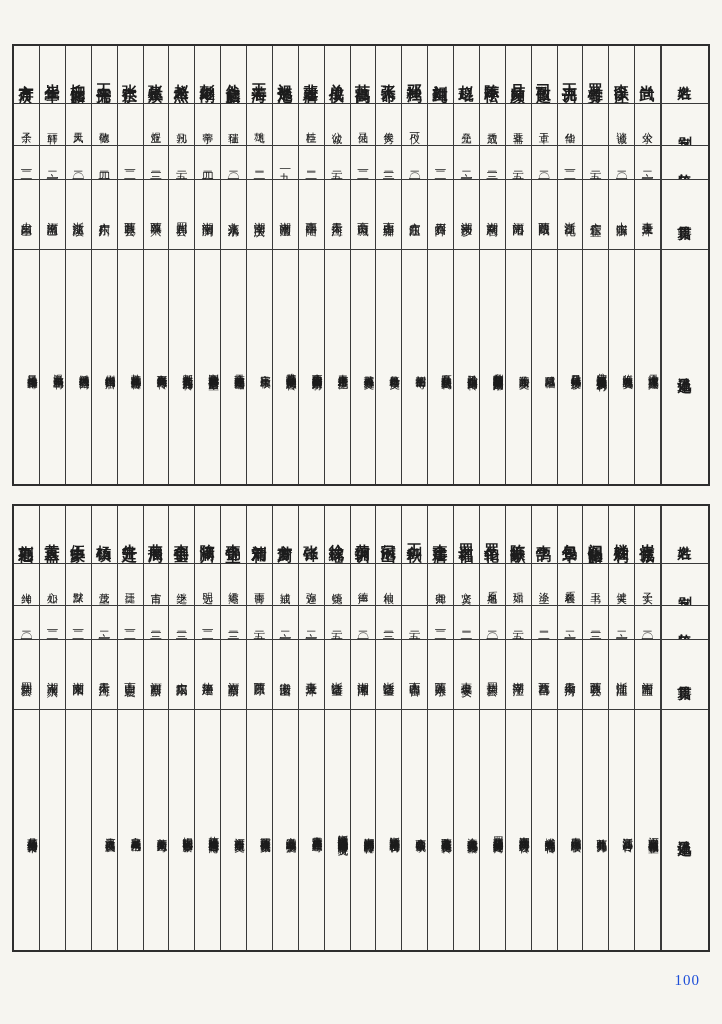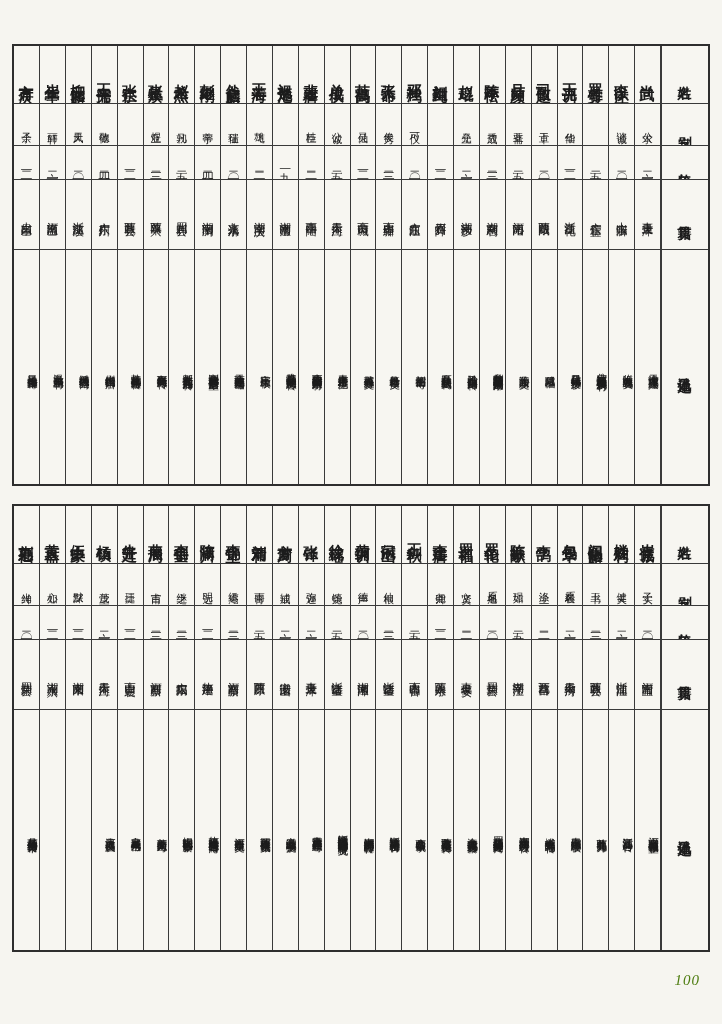--- a/index.html
+++ b/index.html
@@ -69,23 +69,22 @@
     align-items:center;
   }
   .head-col .c-name,.head-col .c-zi,.head-col .c-age,.head-col .c-origin{justify-content:space-around;padding:5px 0;}
   .head-col .c-addr{justify-content:space-around;align-items:center;padding:28px 0;font-size:14px;}
   .pagenum{
     position:absolute;
     right:22px;
     top:972px;
     font-family:"Liberation Serif","DejaVu Serif",serif;
     font-size:15px;
-    color:#4d7c0f;
+    color:#1d4ed8;
     letter-spacing:1px;
-    font-style:italic;
   }
 </style>
 </head>
 <body>
 
 <div class="doc">
 
   <div class="vtable top">
     <div class="head-col">
       <div class="cell c-name">姓名</div>

